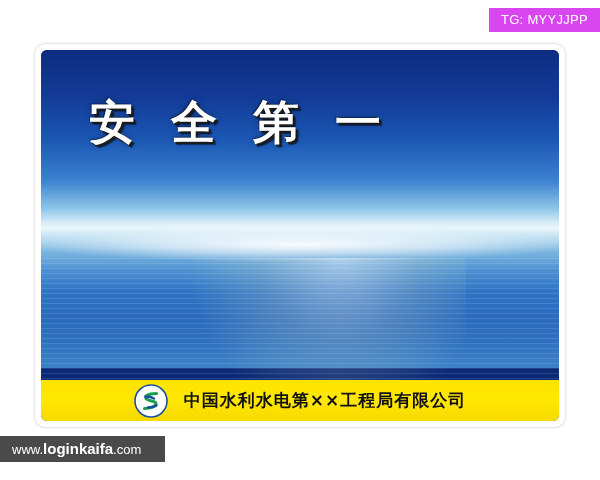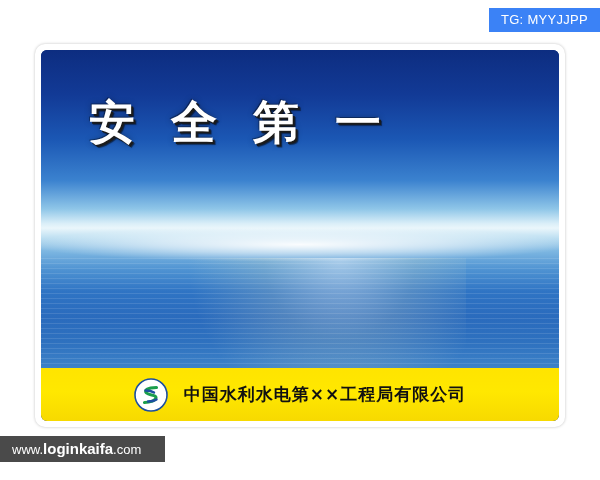--- a/index.html
+++ b/index.html
@@ -13,21 +13,21 @@
     font-family: "Liberation Sans", sans-serif;
     position: relative;
     overflow: hidden;
   }
 
   
   .tg-tag {
     position: absolute;
     top: 8px;
     right: 0px;
-    background: #3b82f6;
+    background: #d946ef;
     color: #ffffff;
     font-size: 13px;
     letter-spacing: 0.3px;
     padding: 5px 12px 6px 12px;
     line-height: 1;
     white-space: nowrap;
   }
 
   
   .watermark {
@@ -155,21 +155,21 @@
   .slogan-1 { left: 48px;  top: 42px; }
   .slogan-2 { left: 130px; top: 138px; }
   .slogan-3 { left: 212px; top: 234px; }
 
   
   .footer-band {
     position: absolute;
     left: 0;
     right: 0;
     bottom: 0;
-    height: 53px;
+    height: 41px;
     background: linear-gradient(to bottom, #ffe400 0%, #ffe800 45%, #f7d900 100%);
     display: flex;
     align-items: center;
     justify-content: center;
     gap: 16px;
   }
   .logo {
     width: 34px;
     height: 34px;
     flex: 0 0 auto;

